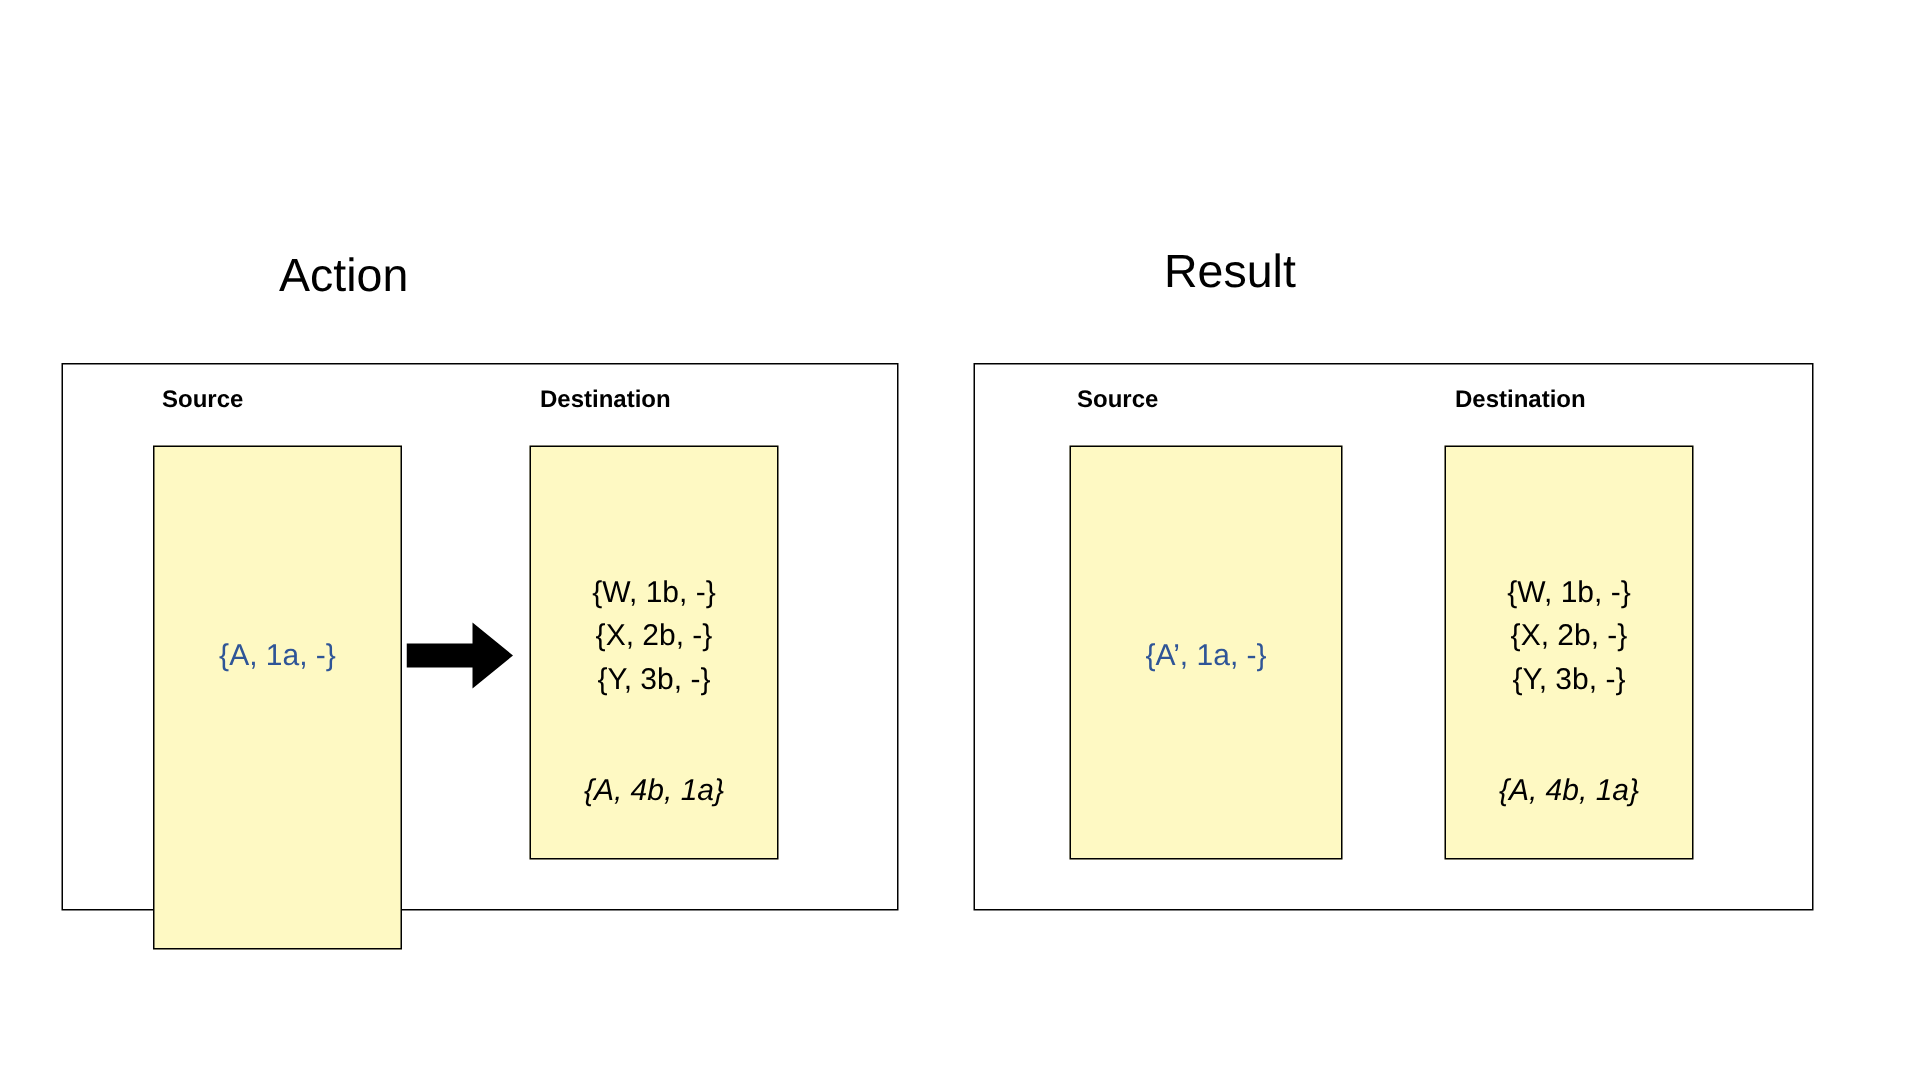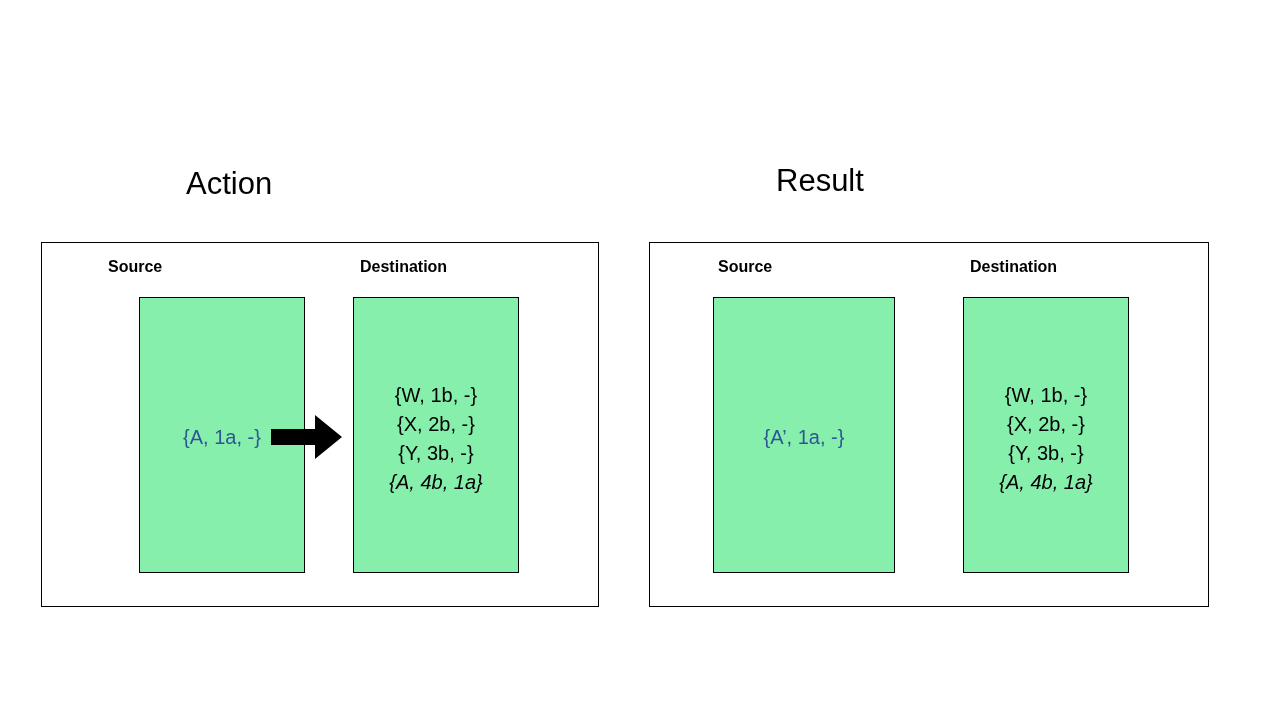--- a/index.html
+++ b/index.html
@@ -45,35 +45,35 @@
     color: #000000;
     white-space: nowrap;
     font-weight: bold;
   }
 
   
   .inner-box {
     position: absolute;
     border: 1.5px solid #000000;
     box-sizing: border-box;
-    background: #86efac;
+    background: #fef9c3;
   }
 
   
   .tuple-block {
     position: absolute;
     width: 100%;
     left: 0;
     text-align: center;
     font-size: 20px;
     line-height: 29px;
     white-space: nowrap;
   }
   .tuple-line { display: block; }
-  .tuple-line.italic { font-style: italic; }
+  .tuple-line.italic { font-style: italic; margin-top: 45px; }
   .tuple-blue { color: #2F5597; }
 
   
   .arrow-wrap {
     position: absolute;
     left: 271px;
     top: 413px;
     width: 72px;
     height: 48px;
   }
@@ -83,21 +83,21 @@
 <body>
 
 <div class="panel-title" id="title-action">Action</div>
 
 <div class="panel" id="panel-action"></div>
 
 <div class="col-label" style="left:108px; top:259px;">Source</div>
 
 <div class="col-label" style="left:360px; top:259px;">Destination</div>
 
-<div class="inner-box" style="left:102px; top:297px; width:166px; height:276px;margin-left:37px;">
+<div class="inner-box" style="left:102px; top:297px; width:166px; height:336px;">
   <div class="tuple-block" style="top:125px;">
     <span class="tuple-line tuple-blue">{A, 1a, -}</span>
   </div>
 </div>
 
 <div class="inner-box" style="left:353px; top:297px; width:166px; height:276px;">
   <div class="tuple-block" style="top:83px;">
     <span class="tuple-line">{W, 1b, -}</span>
     <span class="tuple-line">{X, 2b, -}</span>
     <span class="tuple-line">{Y, 3b, -}</span>

